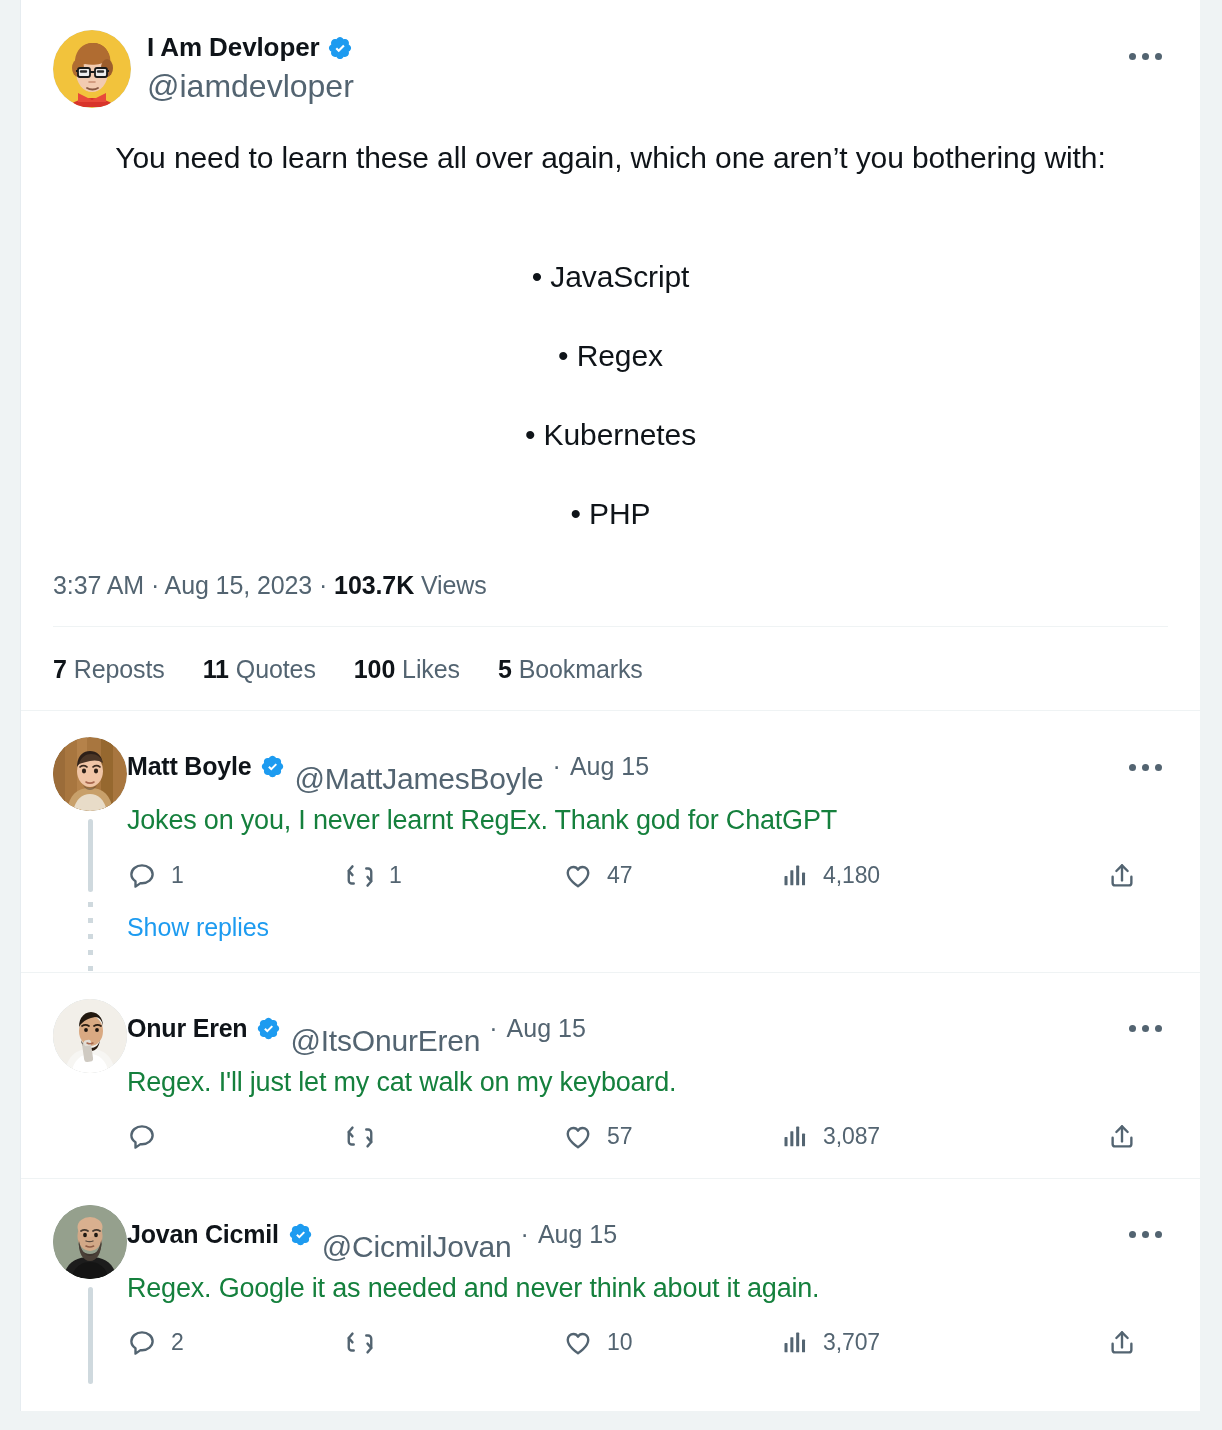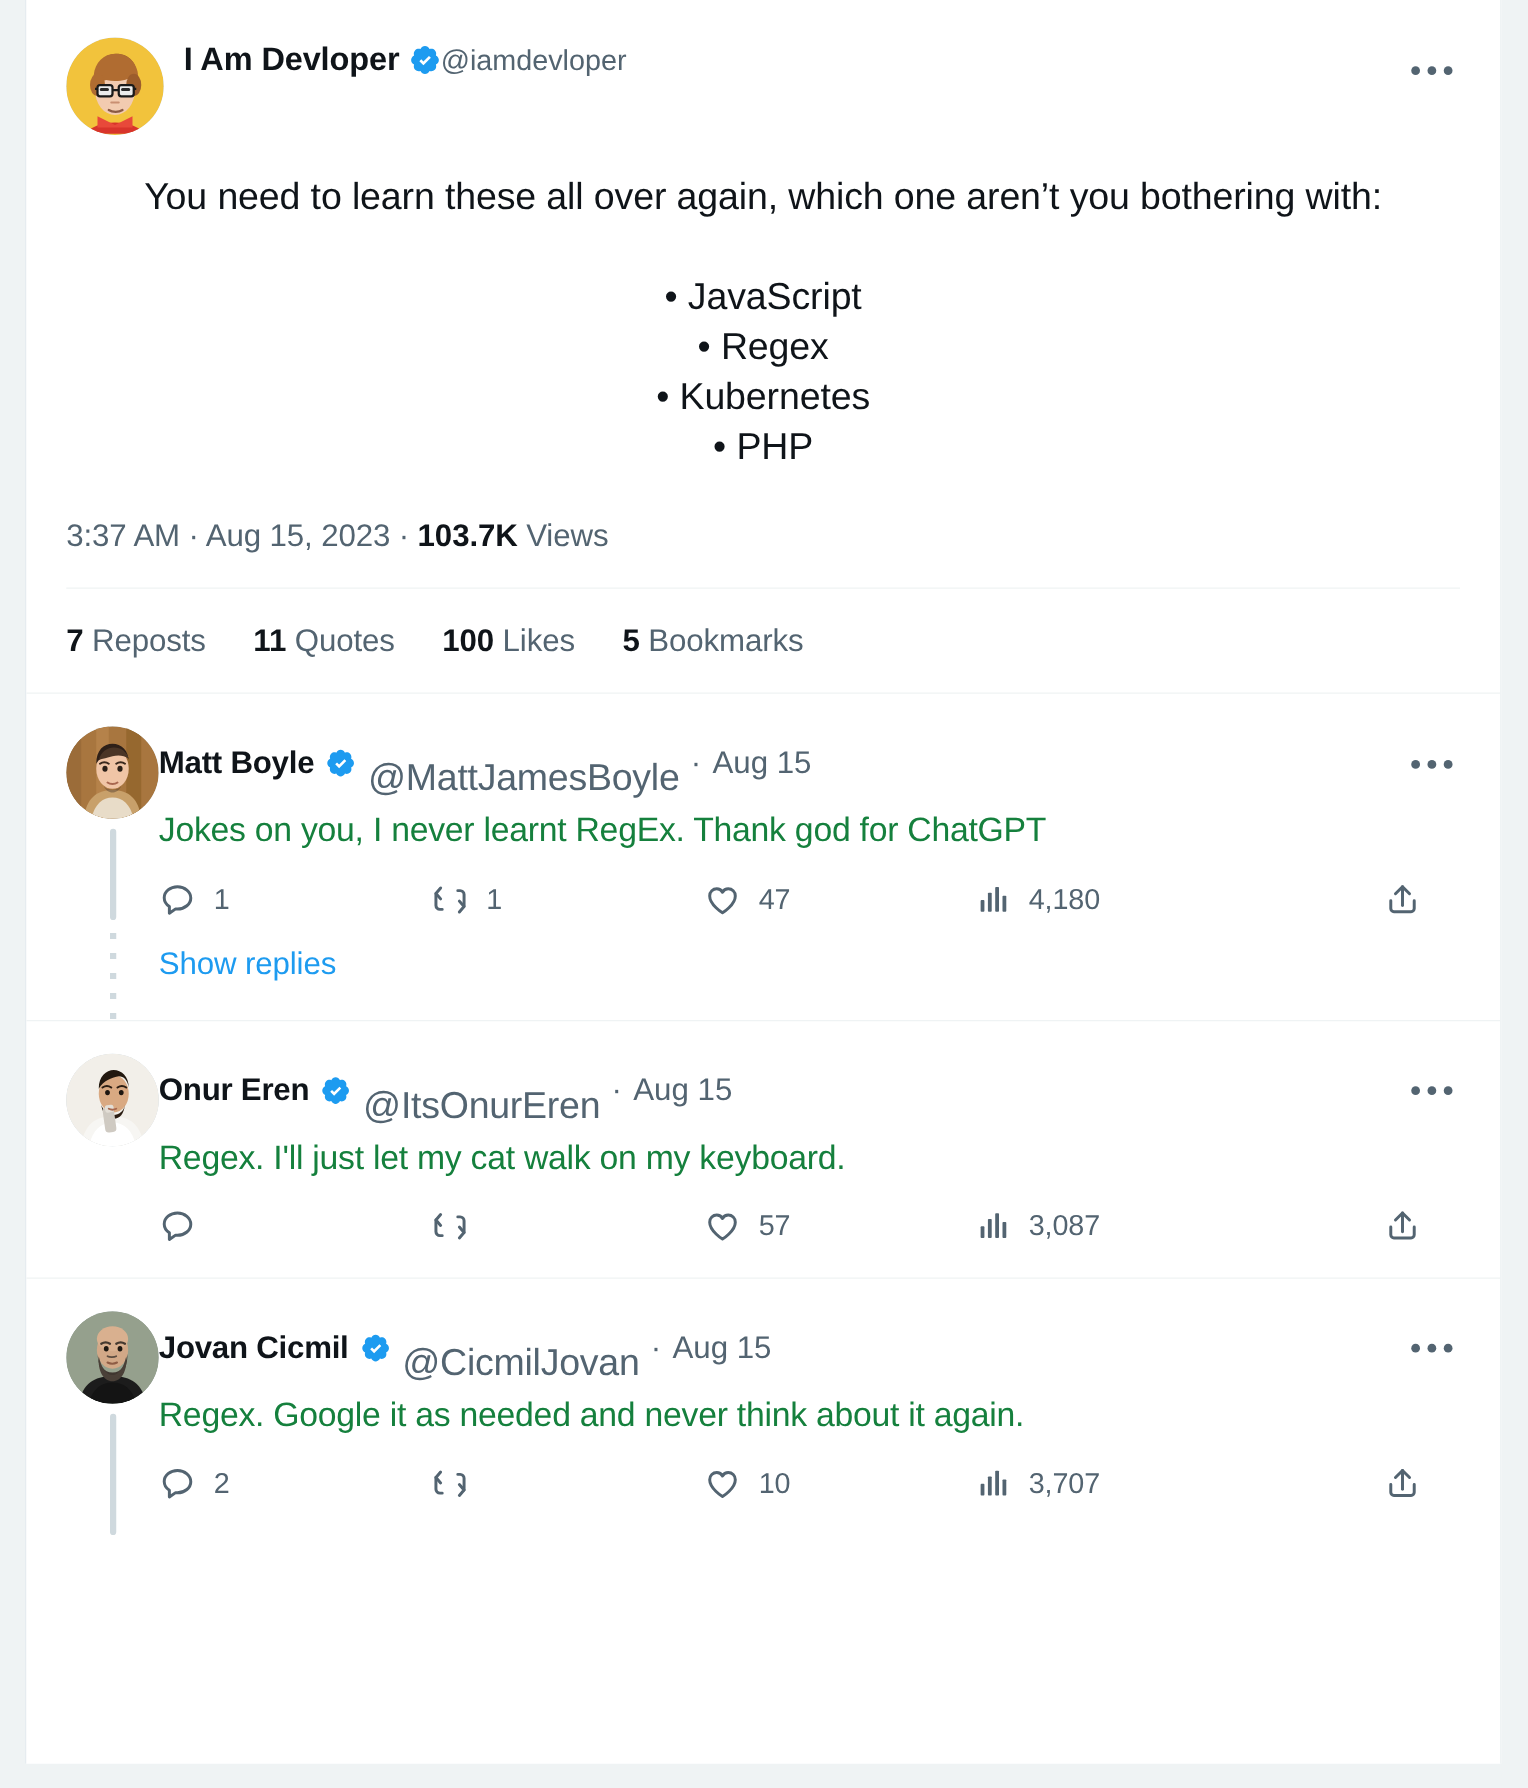--- a/index.html
+++ b/index.html
@@ -49,38 +49,38 @@
     flex: 0 0 auto;
     border-radius: 50%;
     overflow: hidden;
     background: #cfd9de;
   }
   .avatar-lg { width: 78px; height: 78px; }
   .avatar-sm { width: 74px; height: 74px; }
 
   .avatar svg { display: block; width: 100%; height: 100%; }
 
-  .name-block { display: flex; justify-content: center; padding-top: 2px; }
+  .name-block { display: flex; flex-direction: column; justify-content: center; padding-top: 2px; }
 
   .display-name-line {
     display: flex;
     align-items: center;
     gap: 7px;
   }
 
   .display-name {
     font-size: 26px;
     font-weight: bold;
     color: #0f1419;
     line-height: 1.22;
     letter-spacing: -0.1px;
   }
 
   .handle {
-    font-size: 23px;
+    font-size: 32px;
     color: #536471;
     line-height: 1.3;
     margin-top: 2px;
   }
 
   .verified { flex: 0 0 auto; display: block; }
 
   .more-btn {
     position: absolute;
     right: 34px;
@@ -102,21 +102,21 @@
   .tweet-body {
     margin-top: 30px;
     font-size: 30px;
     line-height: 1.33;
     color: #0f1419;
     letter-spacing: -0.1px;
     text-align: center;
   }
   .tweet-body p { min-height: 1px; }
   .tweet-body .blank { height: 40px; }
-  .tweet-body .bullet-line { white-space: pre; }
+  .tweet-body .bullet-line { white-space: pre; margin-top: 39px; }
 
   .meta-line {
     margin-top: 38px;
     font-size: 25px;
     color: #536471;
     letter-spacing: -0.1px;
   }
   .meta-line b { color: #0f1419; font-weight: bold; }
 
   .meta-divider {

